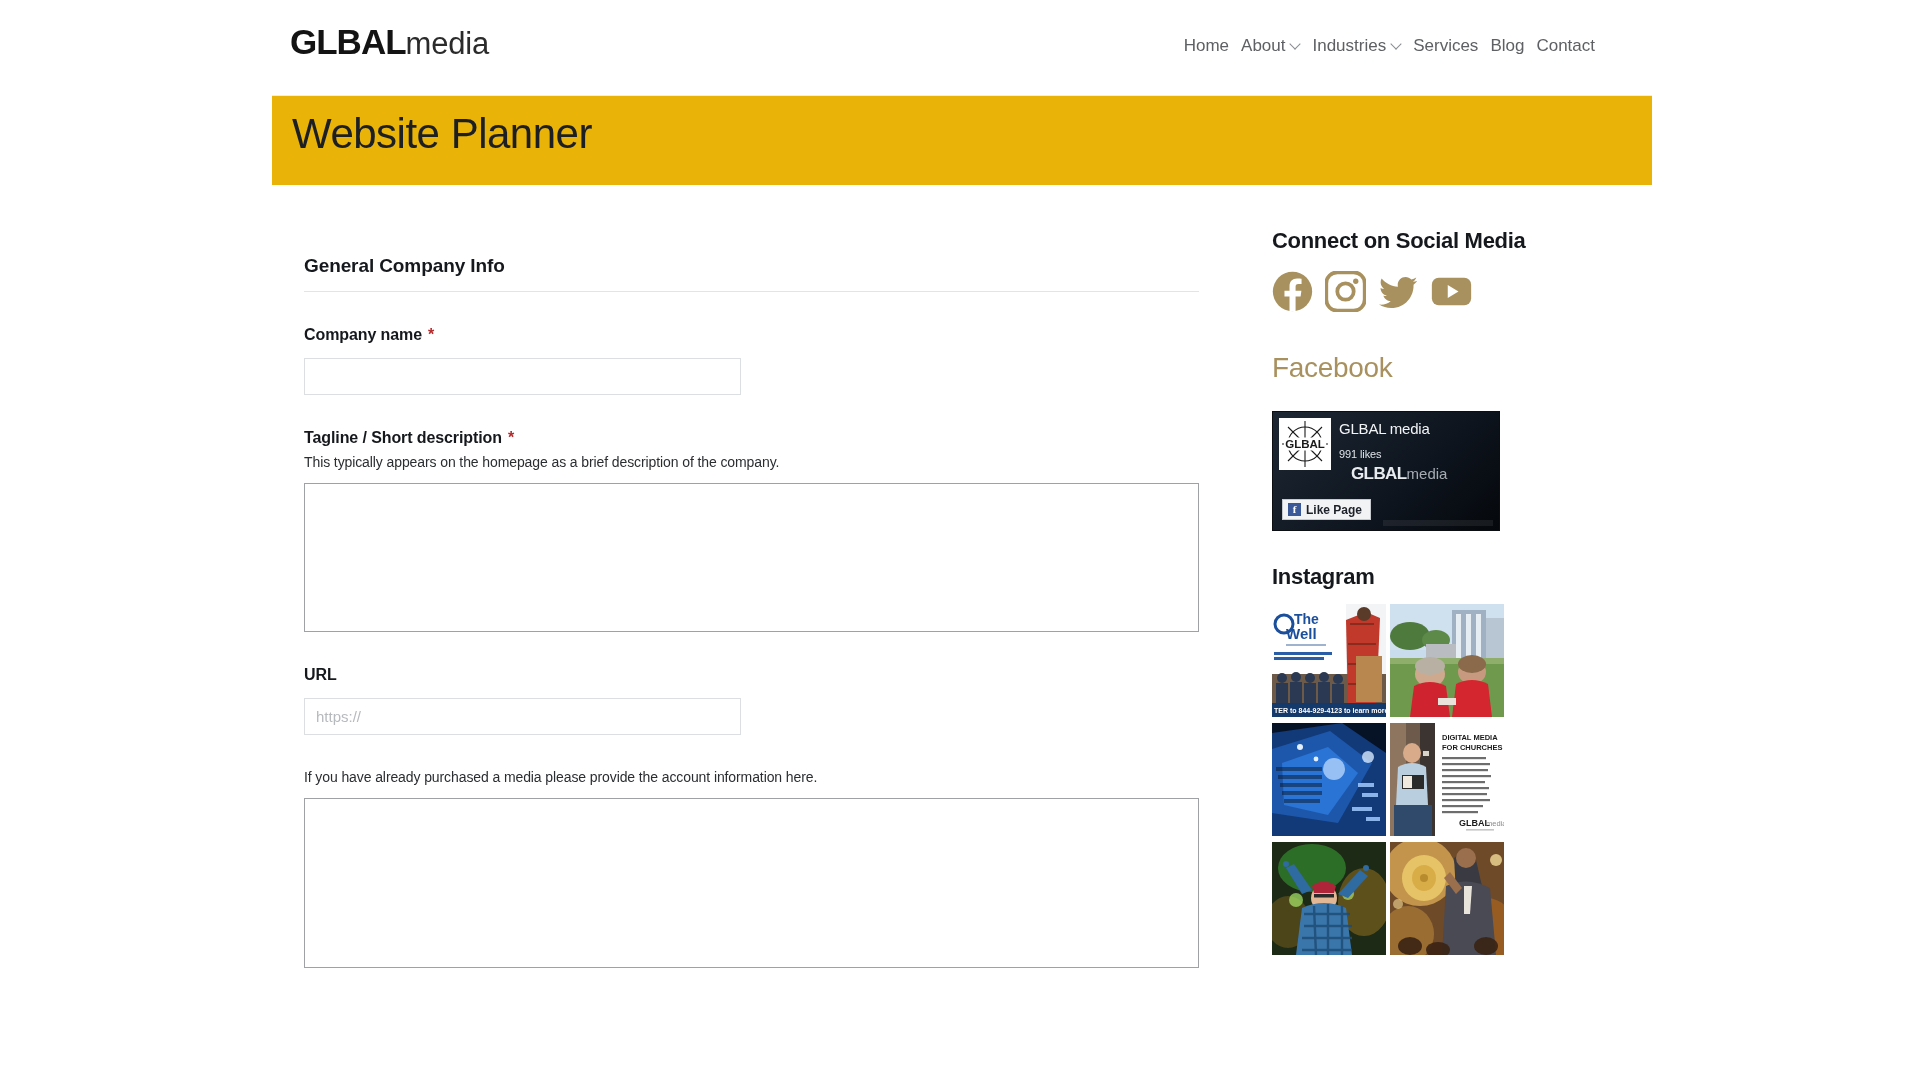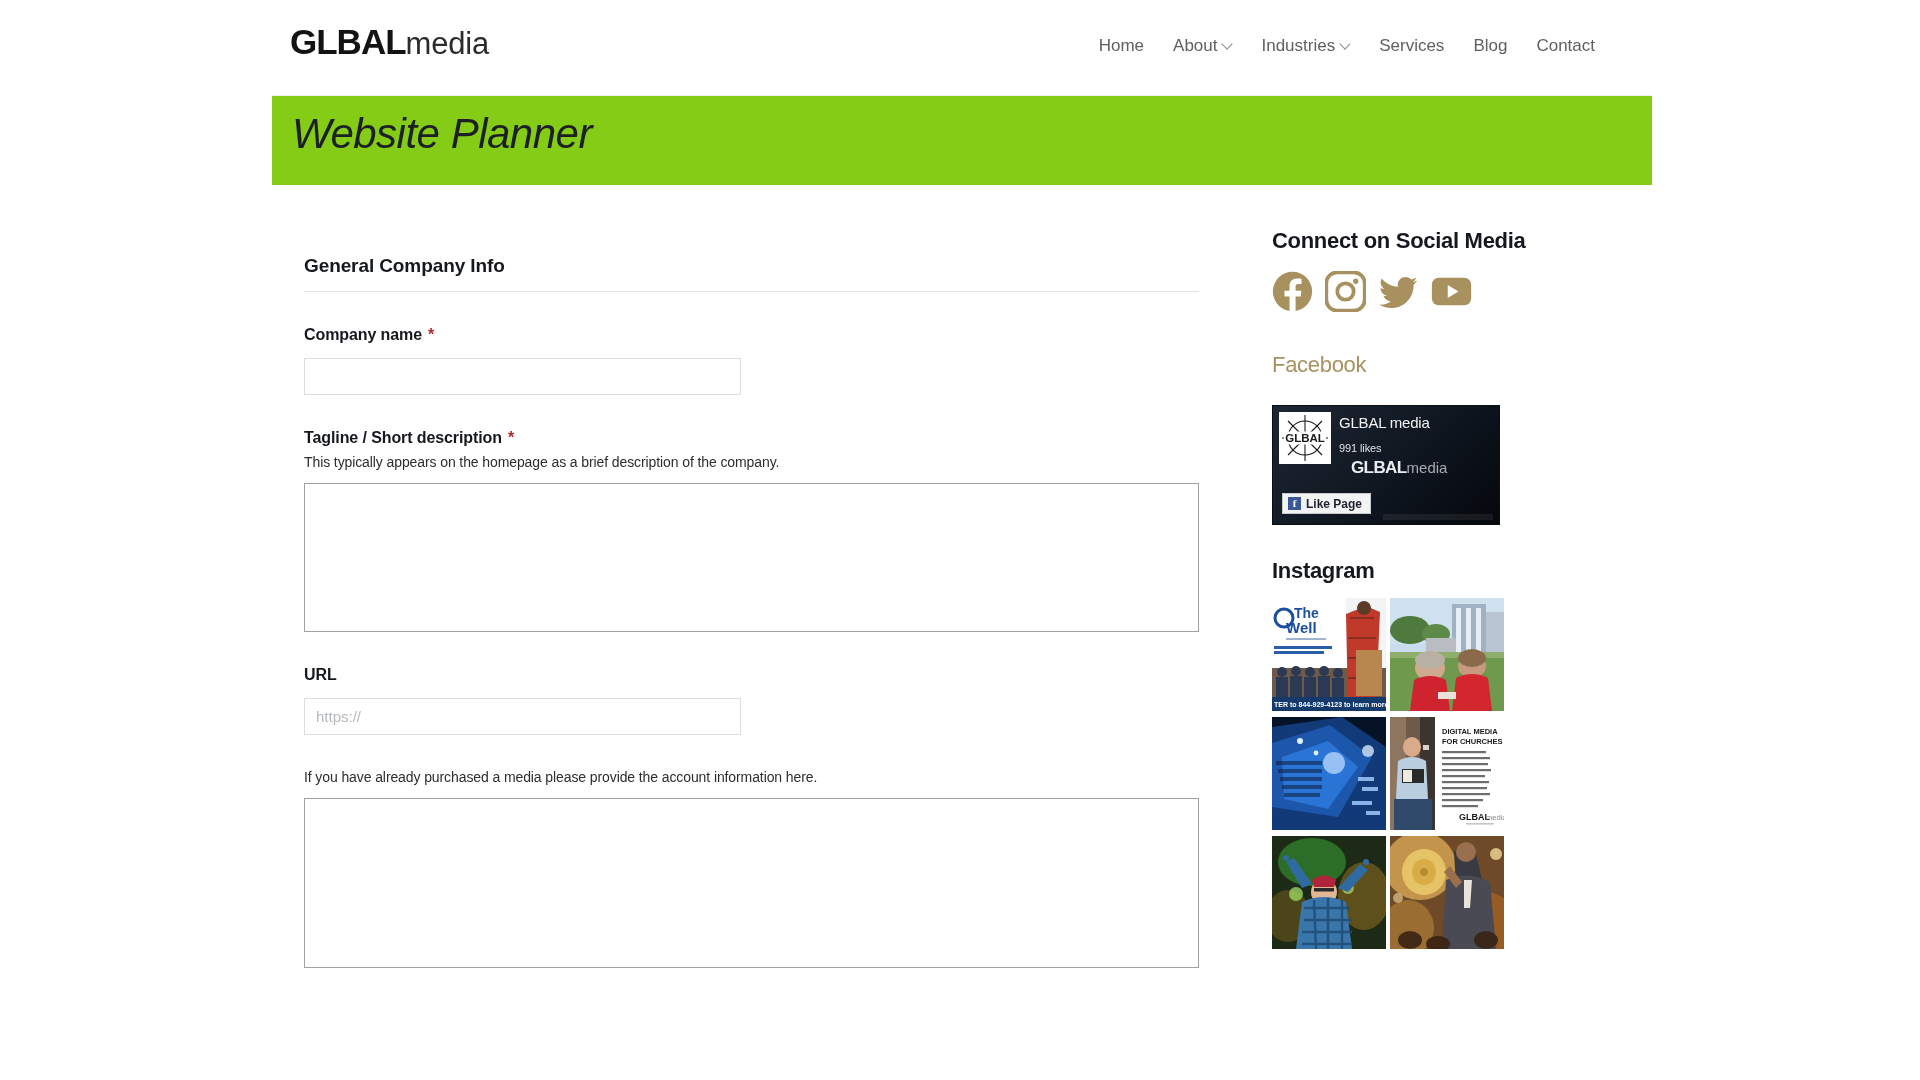--- a/index.html
+++ b/index.html
@@ -20,35 +20,35 @@
   .logo {
     position: absolute; left: 290px; top: 22px;
     font-size: 35px; letter-spacing: -0.5px; white-space: nowrap;
     line-height: 40px;
   }
   .logo .bold { font-weight: 700; color: #131313; letter-spacing: -1px; }
   .logo .light { font-weight: 400; color: #2b2b2b; font-size: 31px; letter-spacing: -0.2px; }
 
   .main-nav {
     position: absolute; right: 325px; top: 36px;
-    display: flex; align-items: center; gap: 29px;
+    display: flex; align-items: center; gap: 12px;
     font-size: 17px; color: #5e6063;
   }
   .nav-item { display:flex; align-items:center; gap:6px; cursor:pointer; white-space:nowrap; }
   .chev { display:inline-block; width:9px; height:9px; position:relative; top:-2px; }
   .chev::before {
     content:""; position:absolute; left:0; top:0;
     width:7px; height:7px; border-right:1.6px solid #8a8d90; border-bottom:1.6px solid #8a8d90;
     transform: rotate(45deg);
   }
 
   
   .title-banner {
     position: absolute; left: 272px; top: 95px; width: 1380px; height: 90px;
-    background: #84cc16; border-top: 1px solid #eceff1; font-style: italic;
+    background: #eab308; border-top: 1px solid #eceff1;
   }
   .page-title {
     position: absolute; left: 20px; top: 14px;
     font-size: 42px; font-weight: 400; color: #1c1f23; letter-spacing: -0.5px;
   }
 
   
   .form-col { position: absolute; left: 304px; top: 255px; width: 895px; }
 
   .section-heading {
@@ -84,21 +84,21 @@
     color: #2b2e31; padding: 9px 11px; outline: none; resize: none;
   }
   .input-area.tall { height: 170px; }
 
   
   .sidebar { position: absolute; left: 1272px; top: 228px; width: 290px; }
 
   .side-heading {
     font-size: 22px; font-weight: 700; color: #15181c; letter-spacing: -0.3px;
   }
-  .side-heading.gold { color: #a8915e; font-weight: 400; font-size: 22px; }
+  .side-heading.gold { color: #a8915e; font-weight: 400; font-size: 28px; }
 
   .social-row { display:flex; gap: 12px; margin-top: 17px; align-items:center; }
   .social-ico { width: 41px; height: 41px; display:block; cursor:pointer; }
 
   .fb-widget {
     margin-top: 27px; width: 228px; height: 120px;
     background: linear-gradient(135deg,#1d2733 0%, #0f1620 55%, #05080c 100%);
     position: relative; overflow: hidden; cursor: pointer;
     border: 1px solid #0b0f14;
   }

